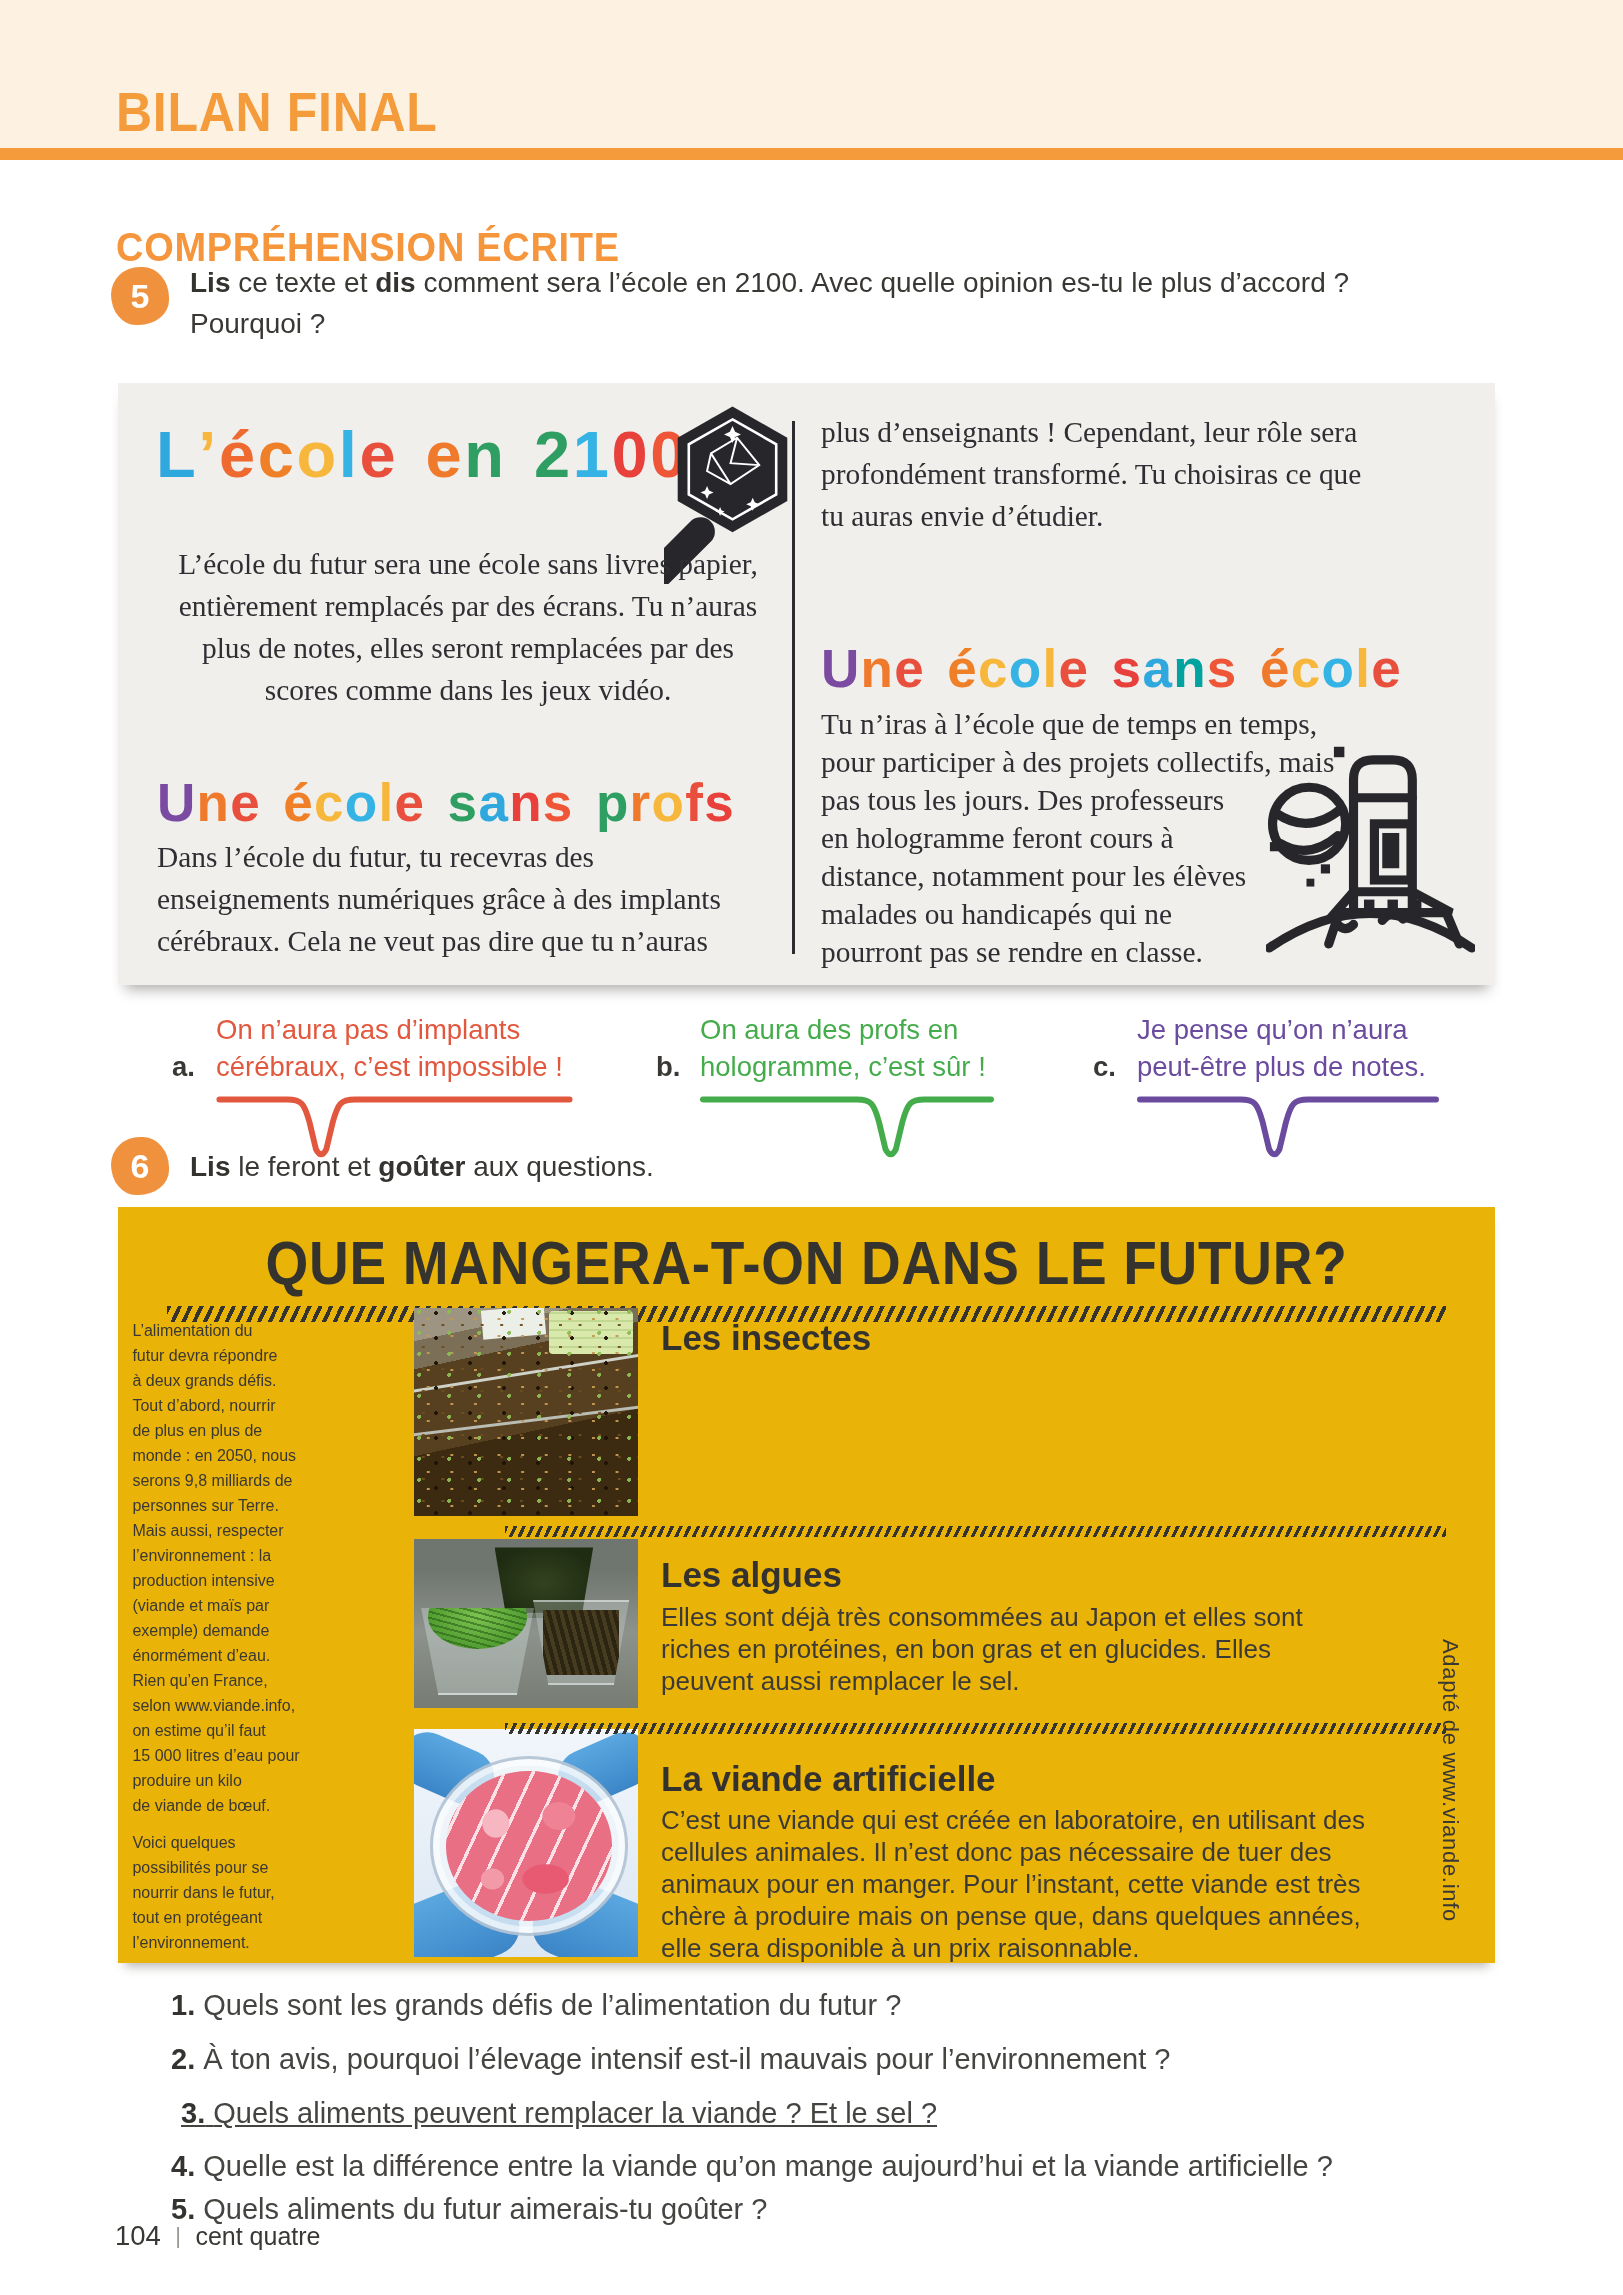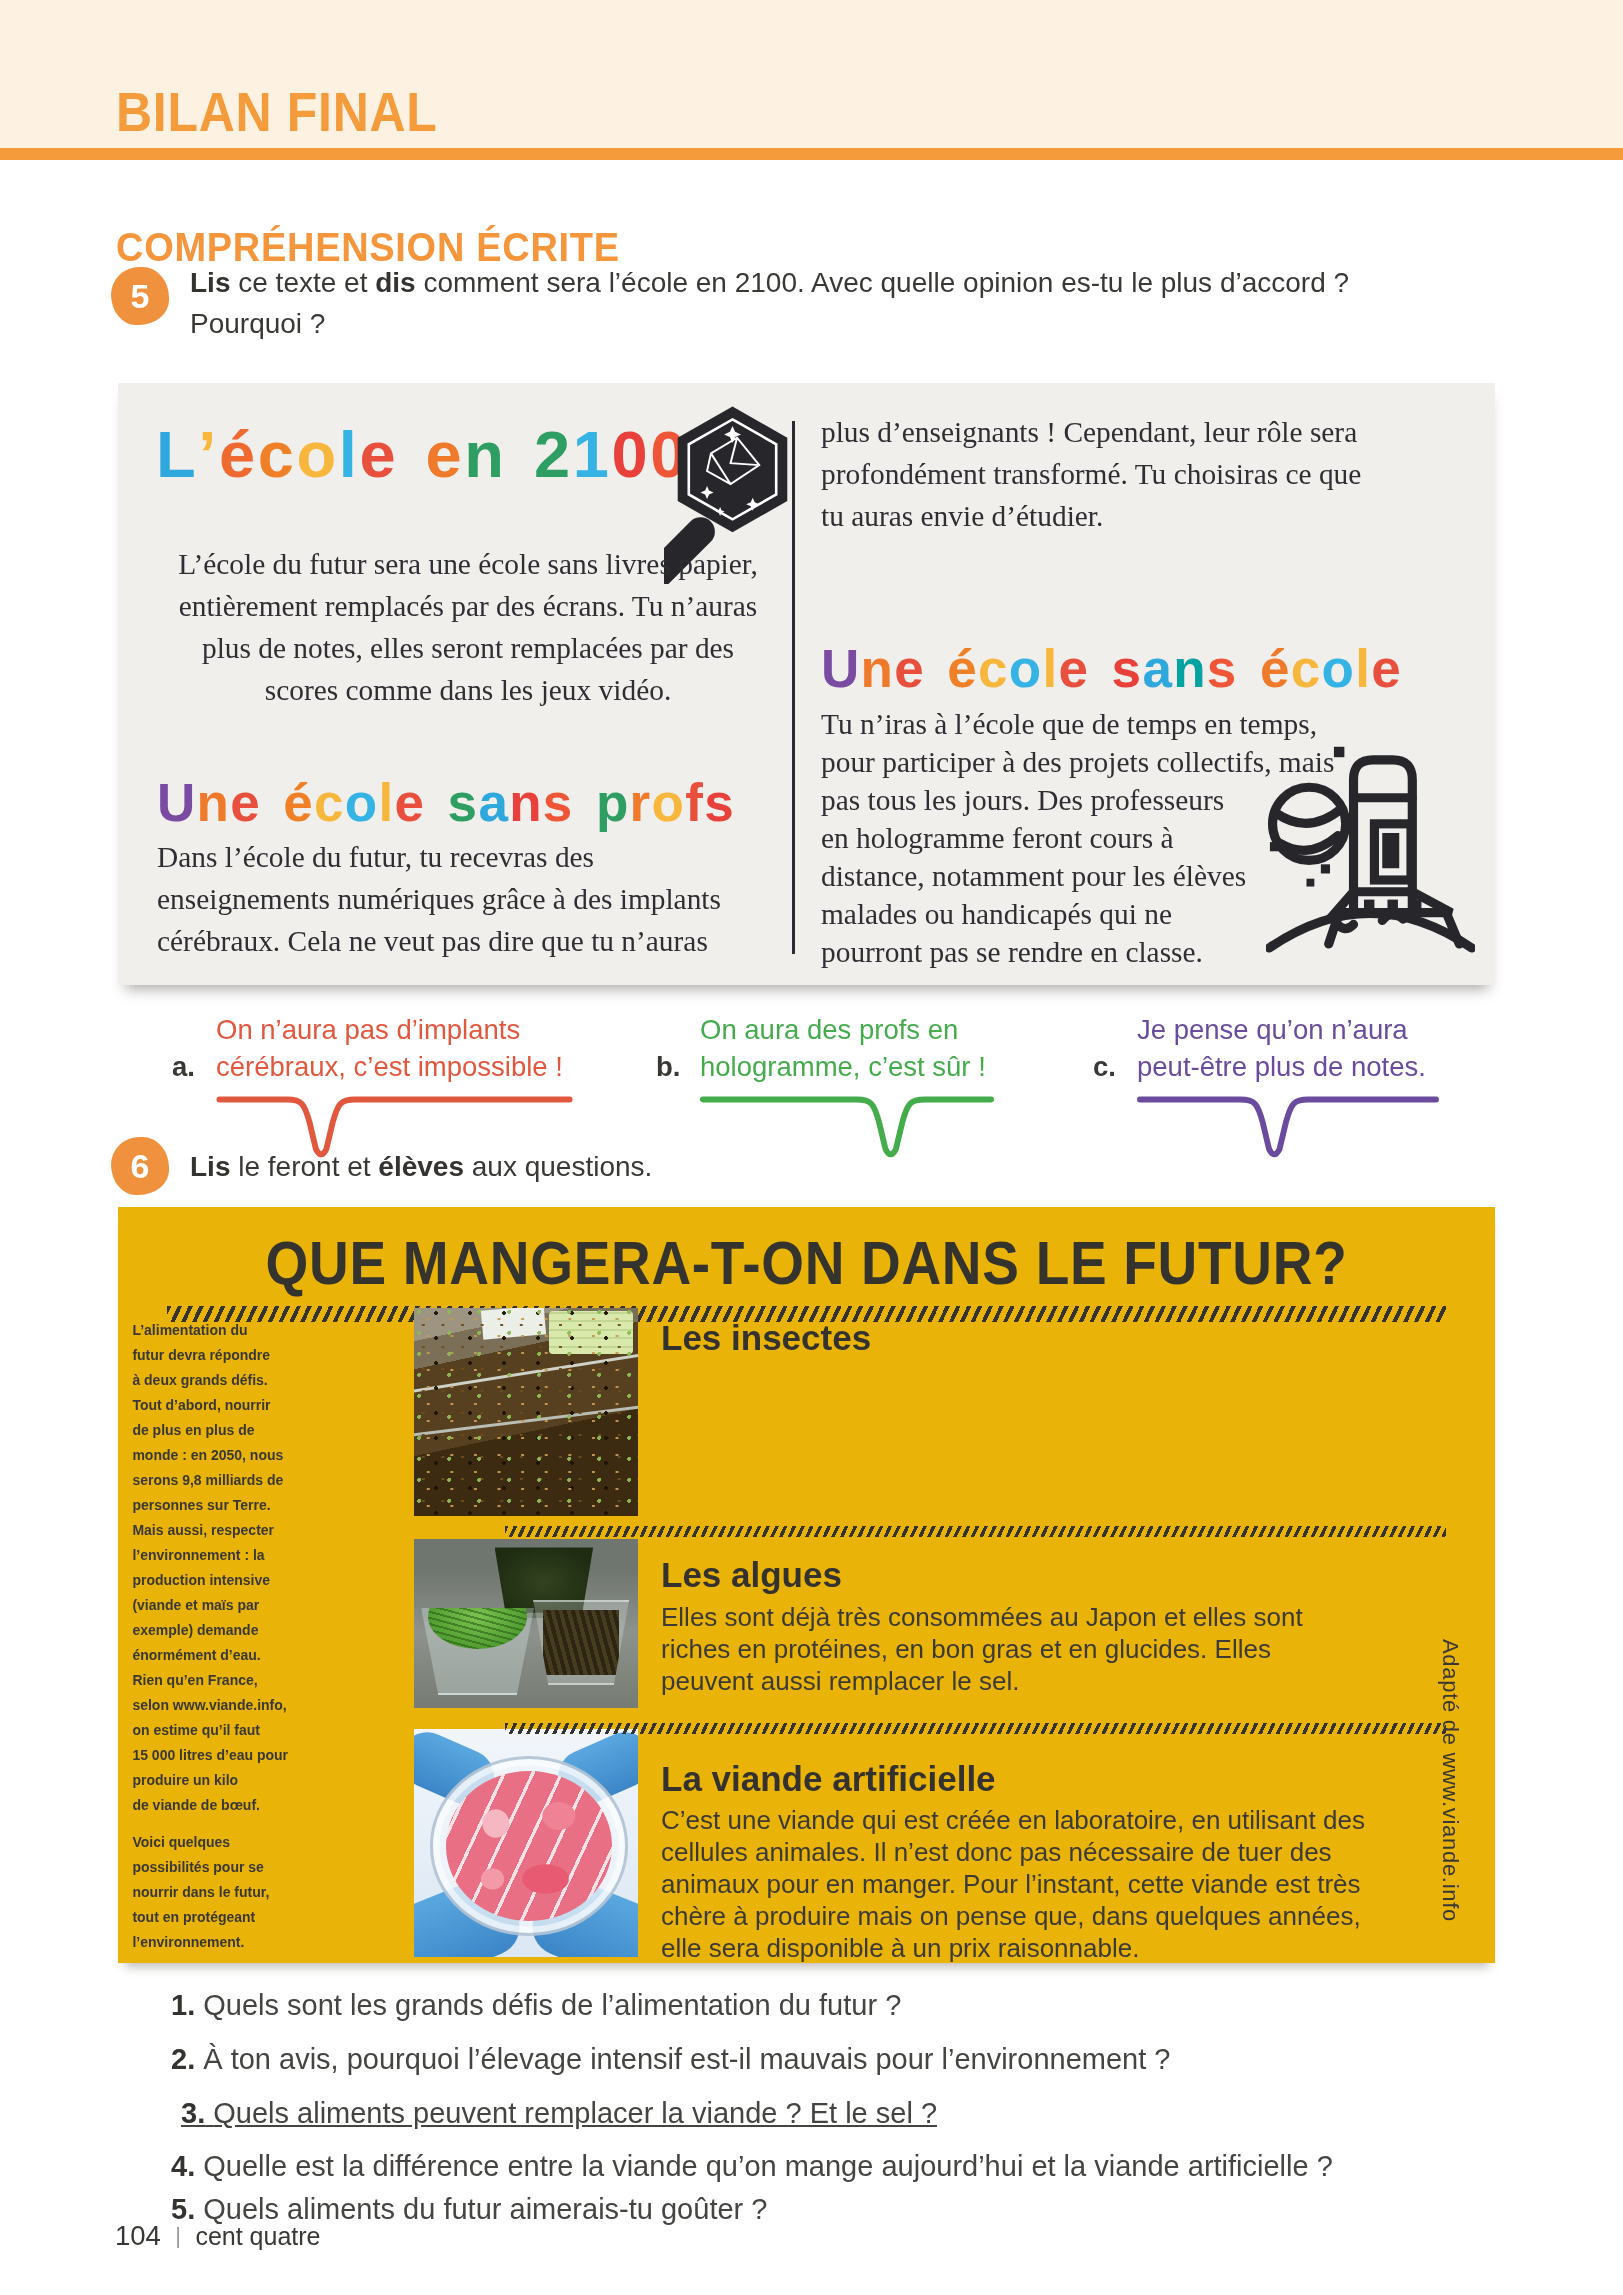--- a/index.html
+++ b/index.html
@@ -40,21 +40,21 @@
   .op-tail{display:block;}
   .op-tail path{stroke:var(--accent);stroke-width:9;fill:none;stroke-linecap:round;stroke-linejoin:round;}
 
   
   .yellow-box{left:118px;top:1207px;width:1377px;height:756px;background:#eab308;
               box-shadow:0 9.2px 10.5px -6.5px rgba(70,62,55,.4);}
   .food-title{left:0;right:0;top:19.6px;text-align:center;font-size:55px;font-weight:bold;
               color:#35332e;letter-spacing:0.7px;transform:scaleY(1.12);transform-origin:center top;}
   .hatch-big{background:repeating-linear-gradient(115deg,#35332e 0 3.9px,transparent 3.9px 9.8px);}
   .hatch-small{background:repeating-linear-gradient(115deg,#35332e 0 3.3px,transparent 3.3px 7.9px);}
-  .sidebar{left:14.4px;top:111px;width:277px;font-size:14px;font-weight:bold;
+  .sidebar{left:14.4px;top:111px;width:277px;font-size:16px;font-weight:normal;
            line-height:25px;color:#3a3834;}
   .sidebar p{margin:0 0 11.8px 0;}
   .sec-title{font-size:35px;font-weight:bold;color:#34322e;}
   .sec-body{font-size:26px;line-height:32px;color:#3c3a36;}
   .attribution{left:1319px;top:432px;height:314px;writing-mode:vertical-rl;
                font-size:22px;color:#3a3834;letter-spacing:0.7px;}
 
   
   .photo{left:296px;width:224px;overflow:hidden;}
   .photo-insects{top:101px;height:208px;background:linear-gradient(168deg,#9d9582 0 13%,#7b7057 13% 24%,#57401f 24% 58%,#3c2a11 58% 100%);}
@@ -215,21 +215,21 @@
     <div>peut-être plus de notes.</div>
     <svg class="op-tail" style="margin-top:7.9px;" width="302" height="75" viewBox="0 0 462 115">
       <path d="M4 10 H158 C180 10 184 16 192 44 L202 86 Q210 102 218 86 L228 44 C236 16 240 10 262 10 H458"></path>
     </svg>
   </div>
 
   <div class="abs ex-circle" style="left:111px;top:1137px;">
     <span>6</span>
   </div>
   <div class="abs ex-instr" style="left:190px;top:1146px;width:1387px;">
-    <b>Lis</b><span> le feront et </span><b>élèves</b><span> aux questions.</span>
+    <b>Lis</b><span> le feront et </span><b>goûter</b><span> aux questions.</span>
   </div>
 
   <div class="abs yellow-box">
     <div class="abs food-title">QUE MANGERA-T-ON DANS LE FUTUR?</div>
     <div class="abs hatch-big" style="left:49px;top:99px;width:1279px;height:15.7px;"></div>
 
     <div class="abs sidebar">
       <p class="pre">L’alimentation du
 futur devra répondre
 à deux grands défis.

